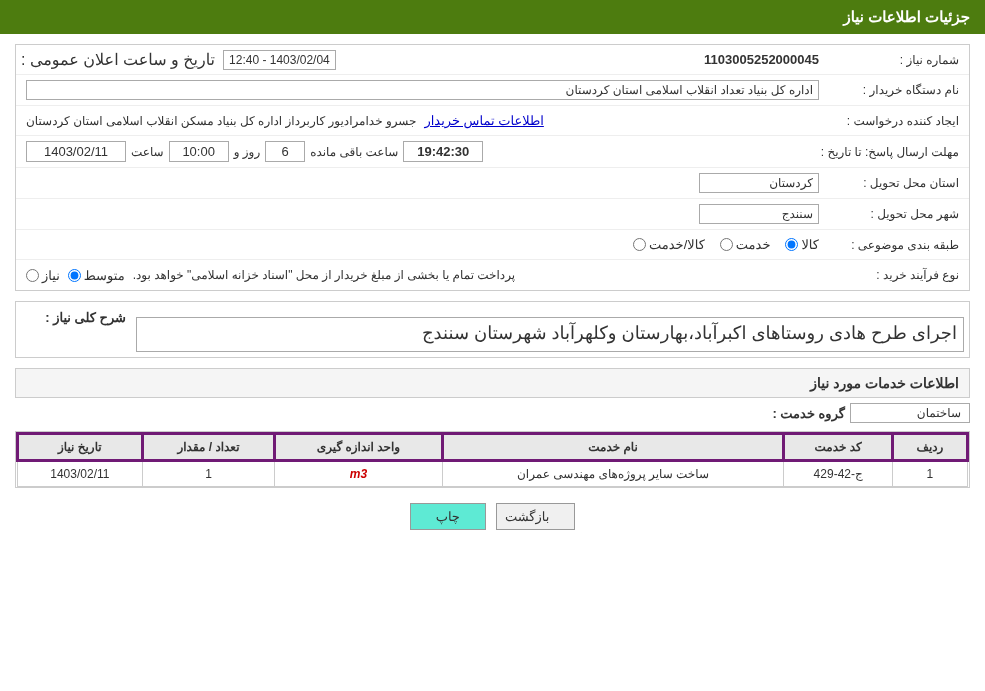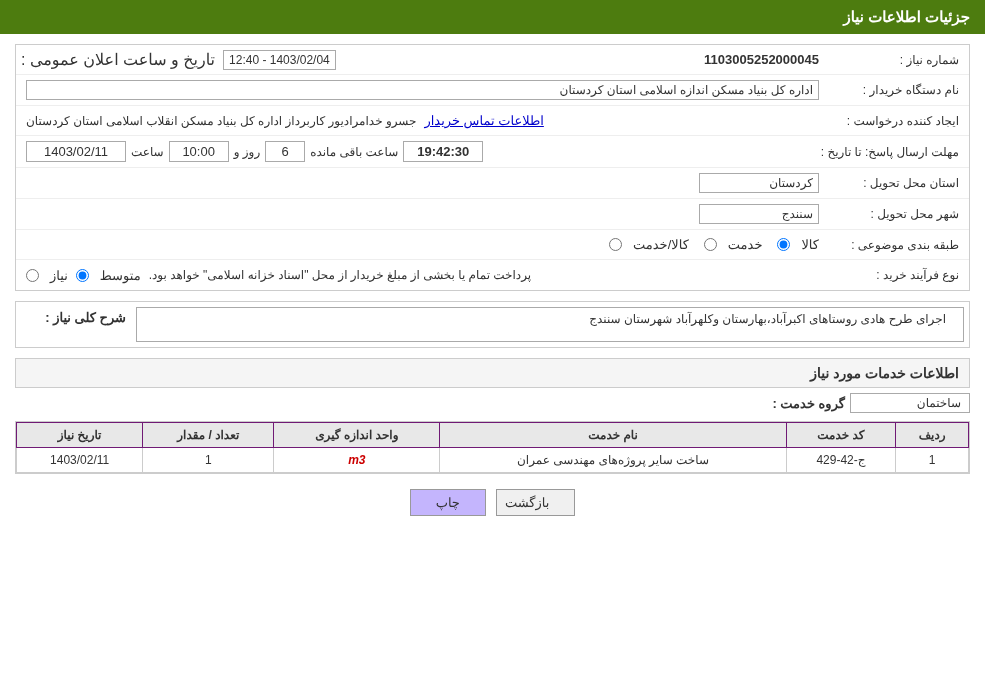--- a/index.html
+++ b/index.html
@@ -99,21 +99,21 @@
     }
     .radio-group {
       display: flex;
       gap: 15px;
       align-items: center;
       flex-direction: row-reverse;
       justify-content: flex-end;
     }
     .radio-item {
       display: flex;
-      gap: 11px;
+      gap: 3px;
     }
     .radio-item input[type="radio"] {
       margin: 0;
     }
     .process-row {
       display: flex;
       align-items: center;
       gap: 8px;
       flex-wrap: wrap;
       justify-content: flex-end;
@@ -167,21 +167,21 @@
       border: 1px solid #ccc;
       margin-top: 5px;
     }
     table {
       width: 100%;
       border-collapse: collapse;
       font-size: 12px;
     }
     table th {
       background: #e8e8e8;
-      border: 1px solid #701a75;
+      border: 3px solid #701a75;
       padding: 5px 8px;
       text-align: center;
       font-weight: bold;
       margin-left: 8px;
     }
     table td {
       border: 1px solid #ccc;
       padding: 5px 8px;
       text-align: center;
     }
@@ -221,21 +221,21 @@
       margin-bottom: 15px;
     }
     .btn {
       padding: 5px 25px;
       font-family: Tahoma, Arial, sans-serif;
       font-size: 13px;
       cursor: pointer;
       border: 1px solid #999;
     }
     .btn-print {
-      background: #c4b5fd;
+      background: #5eead4;
       color: #333;
     }
     .btn-back {
       background: #f0f0f0;
       color: #333;
       padding-left: 8px;
     }
   </style>
 </head>
 <body>
@@ -257,21 +257,21 @@
         </div>
         <div style="display:flex;align-items:center;gap:8px;margin-right:auto;">
           <div class="input-box date-box">1403/02/04 - 12:40</div>
           <span style="font-size:16px;white-space:nowrap;">تاریخ و ساعت اعلان عمومی :</span>
         </div>
       </div>
 
       <div class="info-row">
         <span class="label-cell">نام دستگاه خریدار :</span>
         <div class="value-cell">
-          <div class="input-box input-wide">اداره کل بنیاد مسکن اندازه اسلامی استان کردستان</div>
+          <div class="input-box input-wide">اداره کل بنیاد تعداد انقلاب اسلامی استان کردستان</div>
         </div>
       </div>
 
       <div class="info-row">
         <span class="label-cell">ایجاد کننده درخواست :</span>
         <div class="value-cell" style="display:flex;align-items:center;gap:8px;justify-content:flex-end;">
           <span class="link-blue">اطلاعات تماس خریدار</span>
           <span style="font-size:12px;">جسرو خدامرادیور کاربرداز اداره کل بنیاد مسکن انقلاب اسلامی استان کردستان</span>
         </div>
       </div>
@@ -339,21 +339,21 @@
               <input type="radio" name="process" style="">
             </div>
           </div>
         </div>
       </div>
 
     </div>
 
     <div style="border:1px solid #ccc;padding:5px;margin-bottom:8px;background:#fff;">
       <div style="display:flex;align-items:flex-start;gap:5px;">
-        <div style="flex:1;border:1px solid #aaa;padding:4px 17px;text-align:right;font-size:12px;min-height:35px;background:#fff;">اجرای طرح هادی روستاهای اکبرآباد،بهارستان وکلهرآباد شهرستان سنندج</div>
+        <div style="flex:1;border:1px solid #aaa;padding:4px 6px;text-align:right;font-size:18px;min-height:35px;background:#fff;margin-top:10px;">اجرای طرح هادی روستاهای اکبرآباد،بهارستان وکلهرآباد شهرستان سنندج</div>
         <span class="description-label" style="font-size:13px;font-weight:bold;min-width:110px;">شرح کلی نیاز :</span>
       </div>
     </div>
 
     <div class="section-header">اطلاعات خدمات مورد نیاز</div>
 
     <div class="service-group-row">
       <div class="service-group-value">ساختمان</div>
       <span class="service-group-label" style="font-weight:bold;font-size:13px;">گروه خدمت :</span>
     </div>

